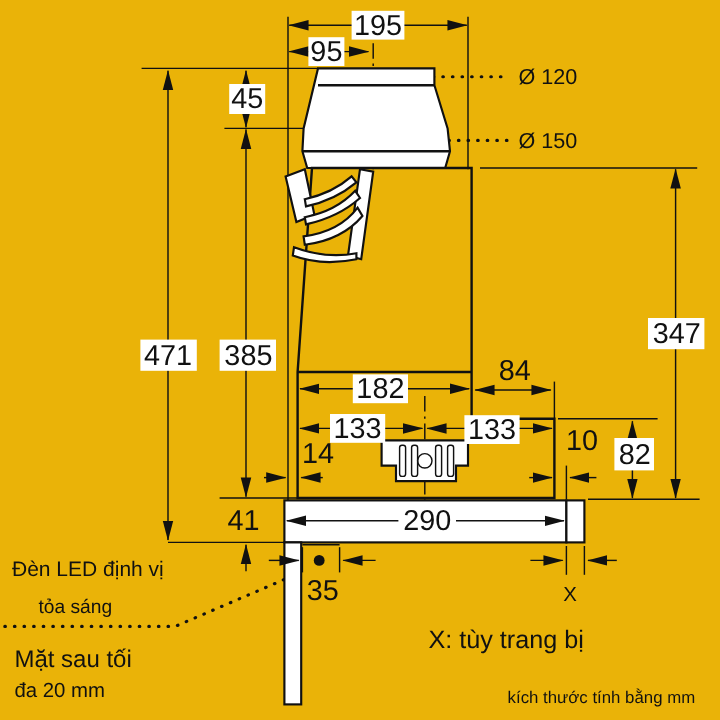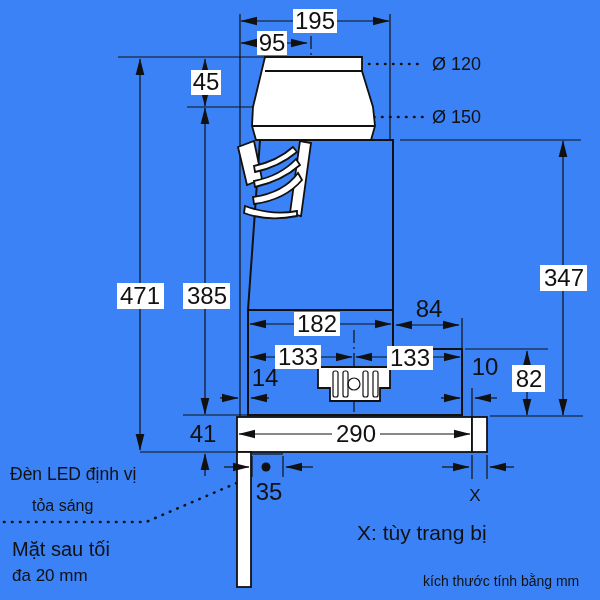--- a/index.html
+++ b/index.html
@@ -1,16 +1,16 @@
 <!DOCTYPE html>
 <html><head>
 <meta charset="utf-8">
 <style>
   html,body{margin:0;padding:0;background:#fff;}
-  .stage{width:600px;height:600px;background:#3b82f6;position:relative;overflow:hidden;
+  .stage{width:600px;height:600px;background:#eab308;position:relative;overflow:hidden;
          font-family:"Liberation Sans", sans-serif;}
   svg{display:block;}
   svg text{font-family:"Liberation Sans", sans-serif;fill:#111;}
   .dim{font-size:24px;}
   .dim-sm{font-size:23px;}
   .lbl{font-size:18px;}
   .note{font-size:21px;}
   .unit{font-size:14px;}
   .outline{fill:none;stroke:#111;stroke-width:2;}
   .outline-w{fill:#fff;stroke:#111;stroke-width:1.8;}

